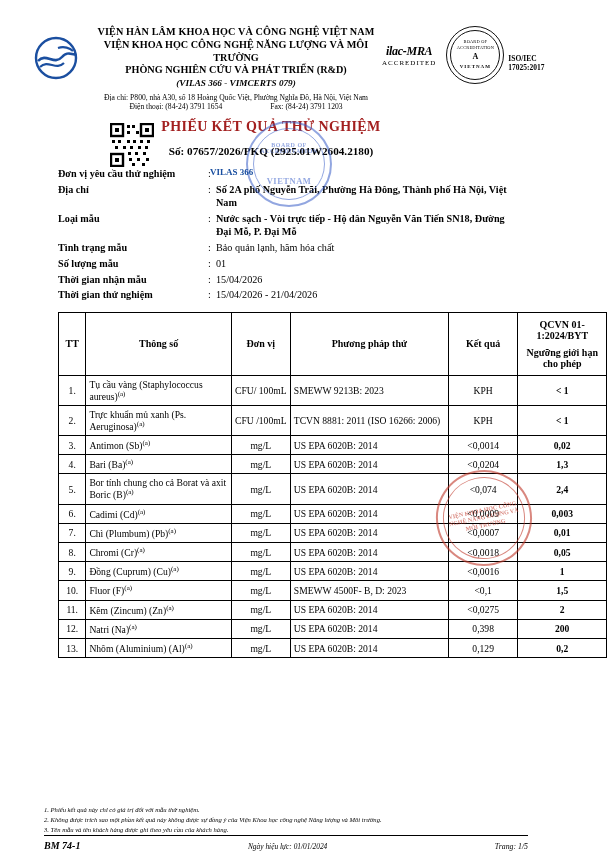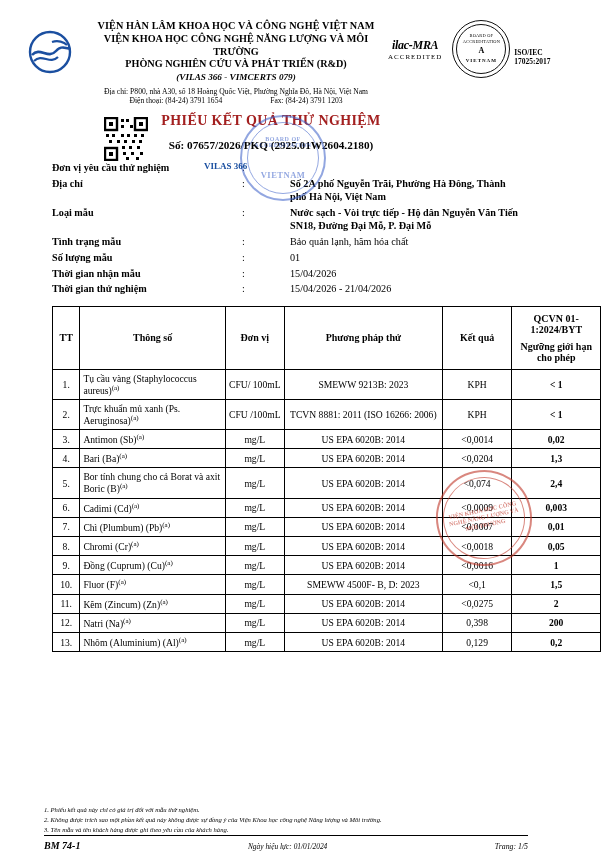--- a/index.html
+++ b/index.html
@@ -6,21 +6,21 @@
   html, body { margin:0; padding:0; }
   body {
     width: 607px;
     height: 857px;
     background: #ffffff;
     font-family: "Liberation Serif", serif;
     color: #000;
     position: relative;
     overflow: hidden;
   }
-  .page { position: relative; width: 542px; height: 857px; padding: 8px; }
+  .page { position: relative; width: 542px; height: 857px; padding: 14px; }
 
   
   .header {
     display: flex;
     align-items: flex-start;
     padding: 12px 14px 0 14px;
     gap: 6px;
   }
   .logo-wrap { width: 62px; flex: 0 0 62px; padding-top: 10px; }
   .head-center { flex: 1 1 auto; text-align: center; line-height: 1.25; }
@@ -69,21 +69,21 @@
     border:2px solid #3a5fc8; opacity:.55;
     display:flex; flex-direction:column; align-items:center; justify-content:center;
     color:#3a5fc8; font-size:6px; text-align:center; font-weight:bold;
   }
   .stamp-blue:before{content:"";position:absolute;left:5px;top:5px;right:5px;bottom:5px;border:1px solid #3a5fc8;border-radius:50%;}
   .stamp-blue .b1{font-size:6px;letter-spacing:.5px;}
   .stamp-blue .b2{font-size:8.5px;letter-spacing:.5px;margin-top:22px;}
 
   
   .info { margin: 10px 14px 0 44px; font-size: 10.2px; }
-  .info-row { display:flex; margin-bottom: 2.5px; line-height:1.3;gap:40px; }
+  .info-row { display:flex; margin-bottom: 2.5px; line-height:1.3; }
   .info-label { width: 150px; flex: 0 0 150px; font-weight: bold; }
   .info-colon { width: 8px; flex:0 0 8px; }
   .info-val { flex:1 1 auto; font-weight: bold; }
   .info-val.norm { font-weight: normal; }
 
   
   table.results {
     margin: 10px 14px 0 44px;
     width: 549px;
     border-collapse: collapse;
@@ -93,21 +93,21 @@
     border: 1px solid #000;
     padding: 3px 3px;
     vertical-align: middle;
   }
   table.results thead th {
     text-align:center; font-weight: bold; font-size: 10px; padding: 6px 2px;
   }
   .c-tt { width: 26px; text-align:center; }
   .c-param { width: 138px; }
   .c-unit { width: 56px; text-align:center; }
-  .c-method { width: 150px; text-align:center; }
+  .c-method { width: 150px; }
   .c-result { width: 66px; text-align:center; }
   .c-limit { width: 84px; text-align:center; font-weight:bold; }
   .sup { font-size: 7px; vertical-align: super; }
 
   
   .stamp-red{
     position:absolute; right: 10px; top: 470px; width: 96px; height: 96px; border-radius:50%;
     border:2px solid #c0392b; opacity:.6; color:#c0392b;
     display:flex; align-items:center; justify-content:center;
     font-size:6px; text-align:center; font-weight:bold; line-height:1.2;

